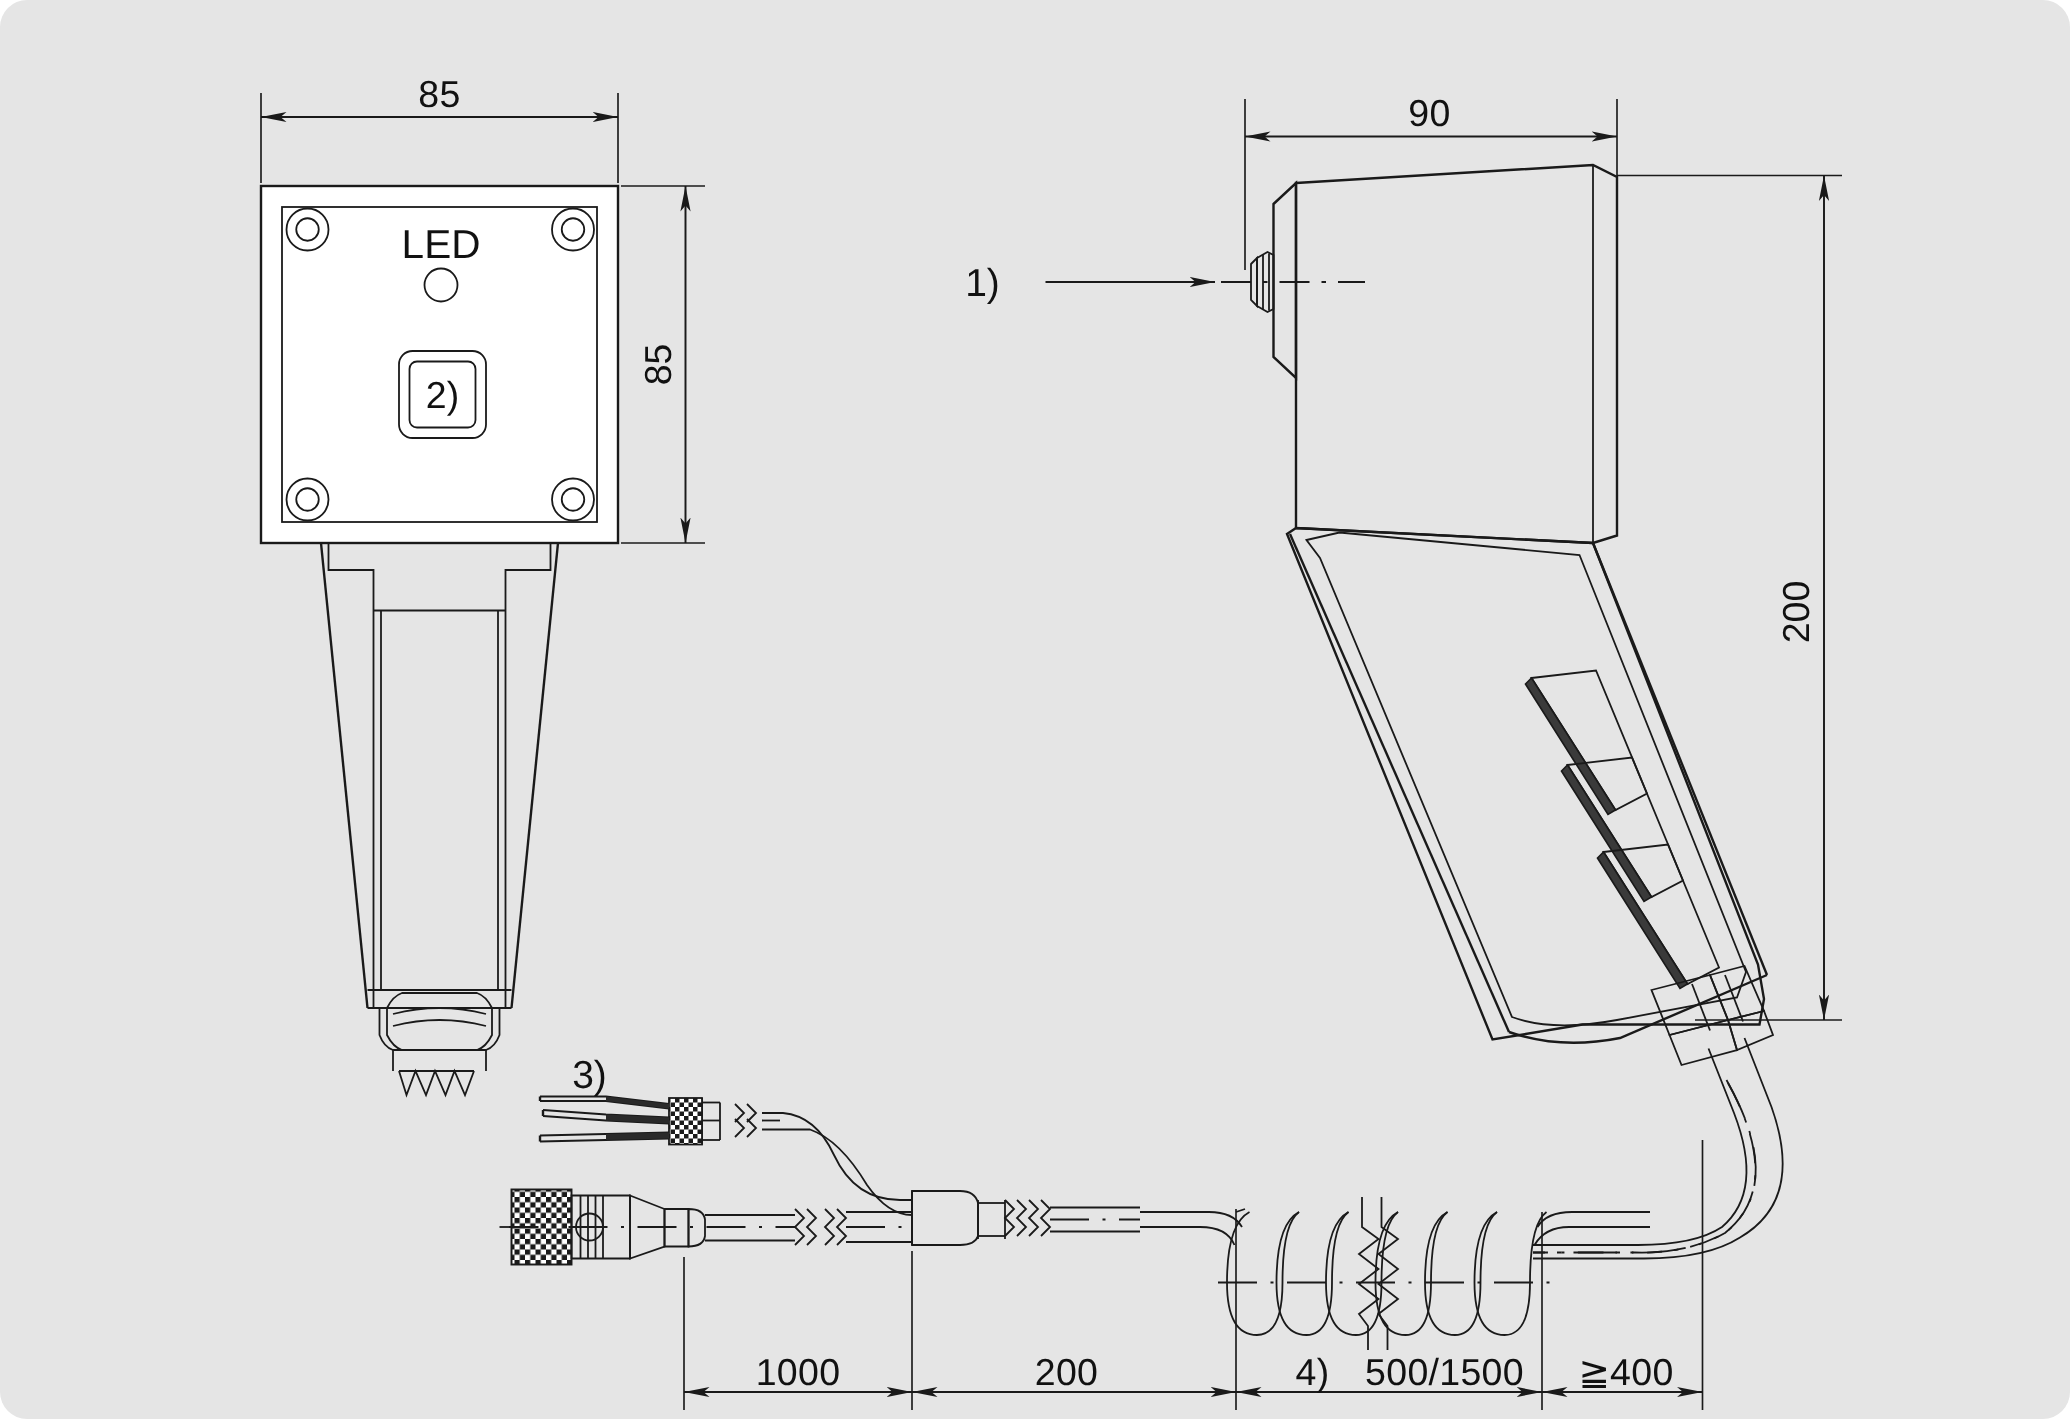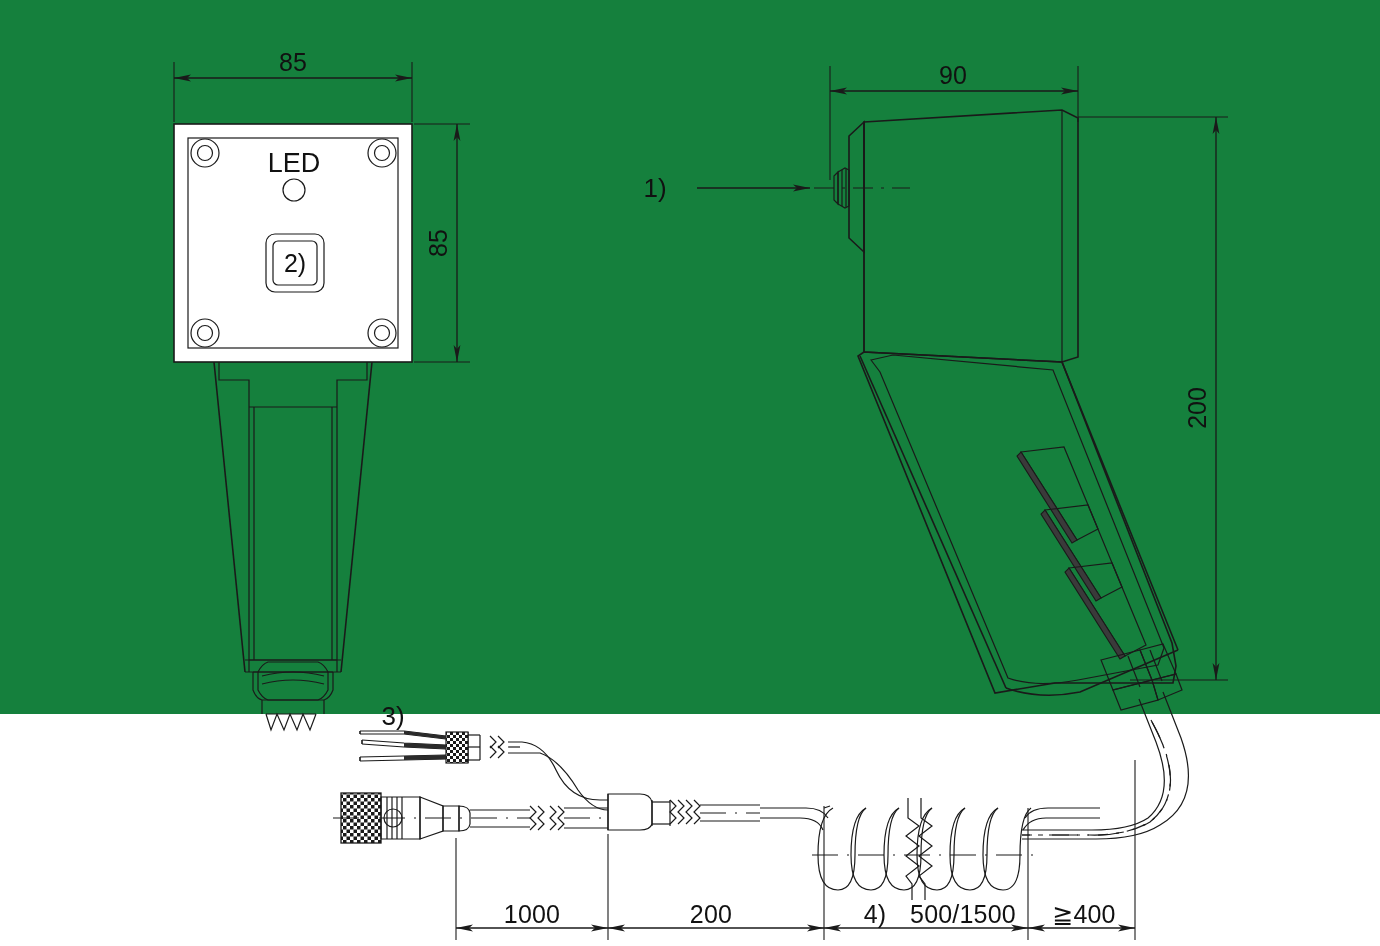--- a/index.html
+++ b/index.html
@@ -11,22 +11,23 @@
   body {
     font-family: "Liberation Sans", sans-serif;
     width: 1380px;
     height: 946px;
     overflow: hidden;
     position: relative;
   }
   #sheet {
     position: relative;
     width: 1380px;
-    height: 714px;
-    background: #15803d;
+    height: 946px;
+    background: #e5e5e5;
+    border-radius: 18px;
   }
   svg#drawing {
     position: absolute;
     left: 0;
     top: 0;
     width: 1380px;
     height: 946px;
     display: block;
   }
   .obj {

